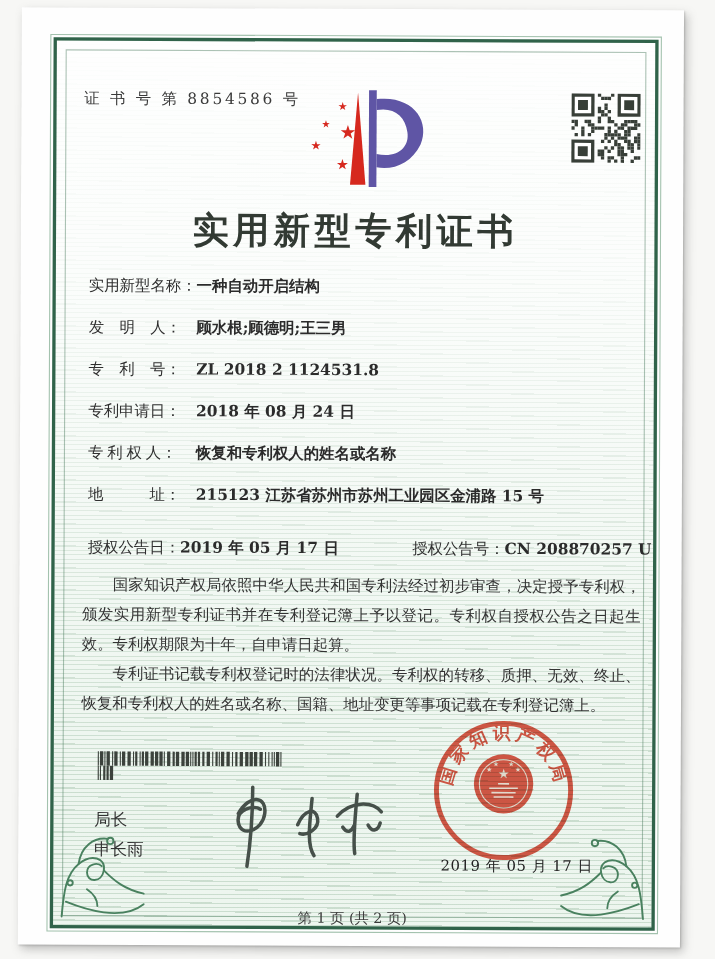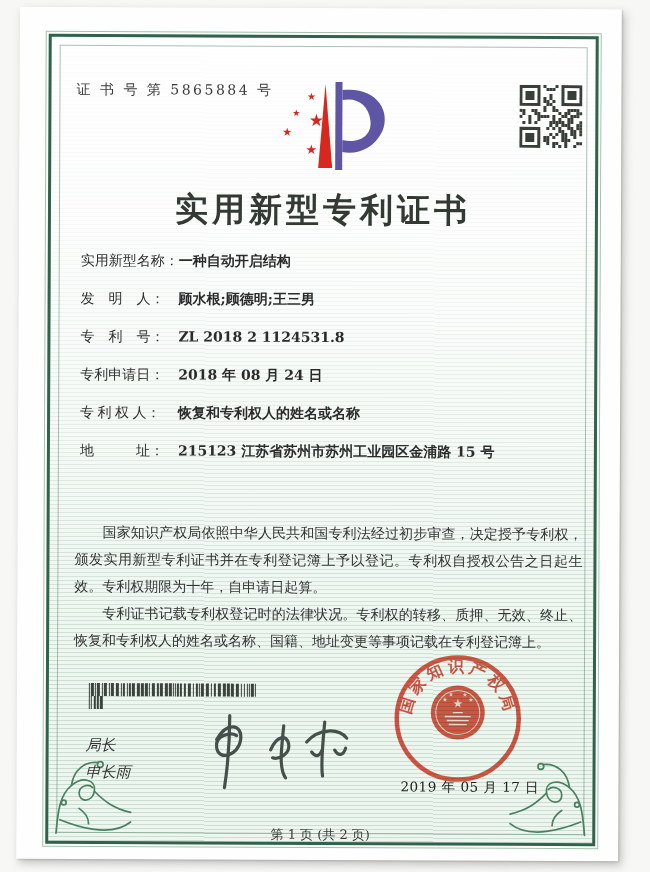--- a/index.html
+++ b/index.html
@@ -42,21 +42,21 @@
   .fields{position:absolute;left:30px;top:204px;right:20px;}
   .frow{height:38px;line-height:38px;font-size:14px;color:#2f2f2f;white-space:nowrap;}
   .flabel{display:inline-block;width:98px;font-family:Liberation Serif, serif;}
   .fvalue{font-weight:600;color:#2b2b2b;}
   .grant-row{position:absolute;left:30px;top:442px;height:38px;line-height:38px;font-size:14px;white-space:nowrap;color:#2f2f2f;}
   .grant-no{position:absolute;left:295px;top:0;}
   .paras{position:absolute;left:25px;top:482px;width:508px;font-size:14px;line-height:27px;text-align:justify;color:#333;}
   .paras p{margin:0;text-indent:2em;}
   .barcode{position:absolute;left:40px;top:646px;width:170px;height:13px;font-size:0;}
   .signature{position:absolute;left:140px;top:672px;width:170px;height:85px;}
-  .signer{position:absolute;left:37px;top:695px;font-size:15px;line-height:27px;color:#333;font-style:italic;}
+  .signer{position:absolute;left:37px;top:695px;font-size:15px;line-height:27px;color:#333;}
   .seal{position:absolute;left:334px;top:612px;width:150px;height:150px;mix-blend-mode:multiply;}
   .seal-date{position:absolute;left:352px;top:740px;width:130px;font-size:13.5px;color:#222;white-space:nowrap;letter-spacing:0.5px;}
   .footer{position:absolute;left:0;top:788px;width:100%;text-align:center;font-size:13px;color:#3a3a3a;}
   .flourish{position:absolute;width:86px;height:86px;}
   .fl-left{left:2px;bottom:2px;}
   .fl-right{right:2px;bottom:2px;transform:scaleX(-1);}
 </style>
 </head>
 <body>
 
@@ -81,21 +81,21 @@
           <path d="M6,84 C8,60 10,44 22,34 C34,24 48,28 46,40 C44,52 30,52 30,42 C30,34 40,32 44,36"></path>
           <path d="M22,34 C24,18 36,8 50,10"></path>
           <path d="M46,40 C56,50 66,58 84,62"></path>
           <path d="M10,70 C20,74 30,78 46,80 C62,82 74,80 84,72"></path>
           <circle cx="52" cy="12" r="3"></circle>
           <circle cx="14" cy="52" r="2.5"></circle>
           <path d="M30,58 C36,62 40,68 40,74"></path>
         </g>
       </svg>
 
-      <div class="cert-no">证 书 号 第 5865884 号</div>
+      <div class="cert-no">证 书 号 第 8854586 号</div>
 
       <svg class="logo" viewBox="0 0 130 95">
         <g fill="#d6281e" text-anchor="middle" font-family="'DejaVu Sans',sans-serif">
           <text x="42" y="22" font-size="10">★</text>
           <text x="27" y="38" font-size="9">★</text>
           <text x="47" y="48" font-size="17">★</text>
           <text x="18" y="58" font-size="11">★</text>
           <text x="42" y="76" font-size="13">★</text>
         </g>
         <polygon points="56,6 63,90 49,90" fill="#d6281e"></polygon>
@@ -245,20 +245,26 @@
           <span class="flabel">专利申请日：</span><span class="fvalue">2018 年 08 月 24 日</span>
         </div>
         <div class="frow">
           <span class="flabel">专 利 权 人：</span><span class="fvalue">恢复和专利权人的姓名或名称</span>
         </div>
         <div class="frow">
           <span class="flabel">地　　　址：</span><span class="fvalue">215123 江苏省苏州市苏州工业园区金浦路 15 号</span>
         </div>
       </div>
 
+      <div class="grant-row">
+        <span>授权公告日：</span><span class="fvalue">2019 年 05 月 17 日</span>
+        <span class="grant-no">
+          <span>授权公告号：</span><span class="fvalue">CN 208870257 U</span>
+        </span>
+      </div>
 
       <div class="paras">
         <p>国家知识产权局依照中华人民共和国专利法经过初步审查，决定授予专利权，颁发实用新型专利证书并在专利登记簿上予以登记。专利权自授权公告之日起生效。专利权期限为十年，自申请日起算。</p>
         <p>专利证书记载专利权登记时的法律状况。专利权的转移、质押、无效、终止、恢复和专利权人的姓名或名称、国籍、地址变更等事项记载在专利登记簿上。</p>
       </div>
 
       <div class="barcode"><span style="display:inline-block;height:100%;background:#3c423c;width:1px;margin-right:1px"></span><span style="display:inline-block;height:100%;background:#3c423c;width:3px;margin-right:1px"></span><span style="display:inline-block;height:100%;background:#3c423c;width:1px;margin-right:1px"></span><span style="display:inline-block;height:100%;background:#3c423c;width:3px;margin-right:2px"></span><span style="display:inline-block;height:100%;background:#3c423c;width:1px;margin-right:1px"></span><span style="display:inline-block;height:100%;background:#3c423c;width:3px;margin-right:2px"></span><span style="display:inline-block;height:100%;background:#3c423c;width:1px;margin-right:1px"></span><span style="display:inline-block;height:100%;background:#3c423c;width:3px;margin-right:2px"></span><span style="display:inline-block;height:100%;background:#3c423c;width:3px;margin-right:2px"></span><span style="display:inline-block;height:100%;background:#3c423c;width:1px;margin-right:1px"></span><span style="display:inline-block;height:100%;background:#3c423c;width:2px;margin-right:2px"></span><span style="display:inline-block;height:100%;background:#3c423c;width:1px;margin-right:1px"></span><span style="display:inline-block;height:100%;background:#3c423c;width:2px;margin-right:1px"></span><span style="display:inline-block;height:100%;background:#3c423c;width:3px;margin-right:2px"></span><span style="display:inline-block;height:100%;background:#3c423c;width:3px;margin-right:1px"></span><span style="display:inline-block;height:100%;background:#3c423c;width:3px;margin-right:1px"></span><span style="display:inline-block;height:100%;background:#3c423c;width:3px;margin-right:1px"></span><span style="display:inline-block;height:100%;background:#3c423c;width:1px;margin-right:2px"></span><span style="display:inline-block;height:100%;background:#3c423c;width:3px;margin-right:2px"></span><span style="display:inline-block;height:100%;background:#3c423c;width:2px;margin-right:1px"></span><span style="display:inline-block;height:100%;background:#3c423c;width:3px;margin-right:2px"></span><span style="display:inline-block;height:100%;background:#3c423c;width:3px;margin-right:1px"></span><span style="display:inline-block;height:100%;background:#3c423c;width:3px;margin-right:1px"></span><span style="display:inline-block;height:100%;background:#3c423c;width:1px;margin-right:1px"></span><span style="display:inline-block;height:100%;background:#3c423c;width:1px;margin-right:1px"></span><span style="display:inline-block;height:100%;background:#3c423c;width:2px;margin-right:1px"></span><span style="display:inline-block;height:100%;background:#3c423c;width:2px;margin-right:2px"></span><span style="display:inline-block;height:100%;background:#3c423c;width:2px;margin-right:2px"></span><span style="display:inline-block;height:100%;background:#3c423c;width:3px;margin-right:2px"></span><span style="display:inline-block;height:100%;background:#3c423c;width:1px;margin-right:2px"></span><span style="display:inline-block;height:100%;background:#3c423c;width:2px;margin-right:1px"></span><span style="display:inline-block;height:100%;background:#3c423c;width:1px;margin-right:1px"></span><span style="display:inline-block;height:100%;background:#3c423c;width:3px;margin-right:2px"></span><span style="display:inline-block;height:100%;background:#3c423c;width:3px;margin-right:2px"></span><span style="display:inline-block;height:100%;background:#3c423c;width:1px;margin-right:2px"></span><span style="display:inline-block;height:100%;background:#3c423c;width:2px;margin-right:2px"></span><span style="display:inline-block;height:100%;background:#3c423c;width:3px;margin-right:2px"></span><span style="display:inline-block;height:100%;background:#3c423c;width:3px;margin-right:1px"></span><span style="display:inline-block;height:100%;background:#3c423c;width:3px;margin-right:1px"></span><span style="display:inline-block;height:100%;background:#3c423c;width:3px;margin-right:2px"></span><span style="display:inline-block;height:100%;background:#3c423c;width:3px;margin-right:2px"></span><span style="display:inline-block;height:100%;background:#3c423c;width:1px;margin-right:2px"></span><span style="display:inline-block;height:100%;background:#3c423c;width:1px;margin-right:2px"></span><span style="display:inline-block;height:100%;background:#3c423c;width:1px;margin-right:1px"></span><span style="display:inline-block;height:100%;background:#3c423c;width:1px;margin-right:1px"></span><span style="display:inline-block;height:100%;background:#3c423c;width:3px;margin-right:1px"></span><span style="display:inline-block;height:100%;background:#3c423c;width:1px;margin-right:2px"></span><span style="display:inline-block;height:100%;background:#3c423c;width:1px;margin-right:1px"></span><span style="display:inline-block;height:100%;background:#3c423c;width:1px;margin-right:2px"></span><span style="display:inline-block;height:100%;background:#3c423c;width:2px;margin-right:1px"></span><span style="display:inline-block;height:100%;background:#3c423c;width:2px;margin-right:1px"></span><span style="display:inline-block;height:100%;background:#3c423c;width:3px;margin-right:1px"></span></div>
 
       <svg class="signature" viewBox="0 0 170 85">
         <g fill="none" stroke="#46504a" stroke-width="3.2" stroke-linecap="round">

